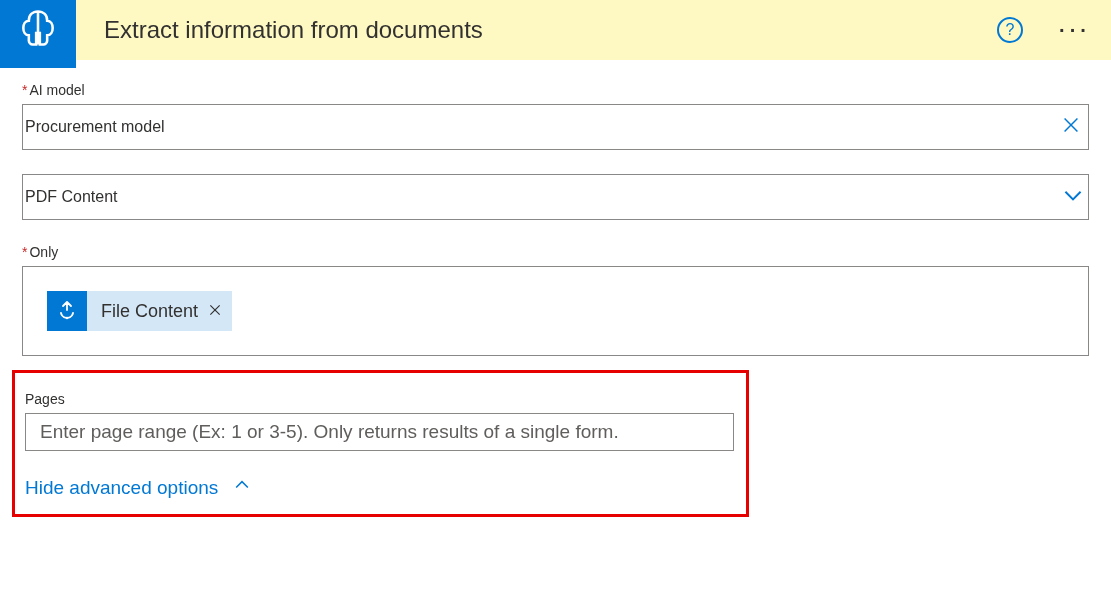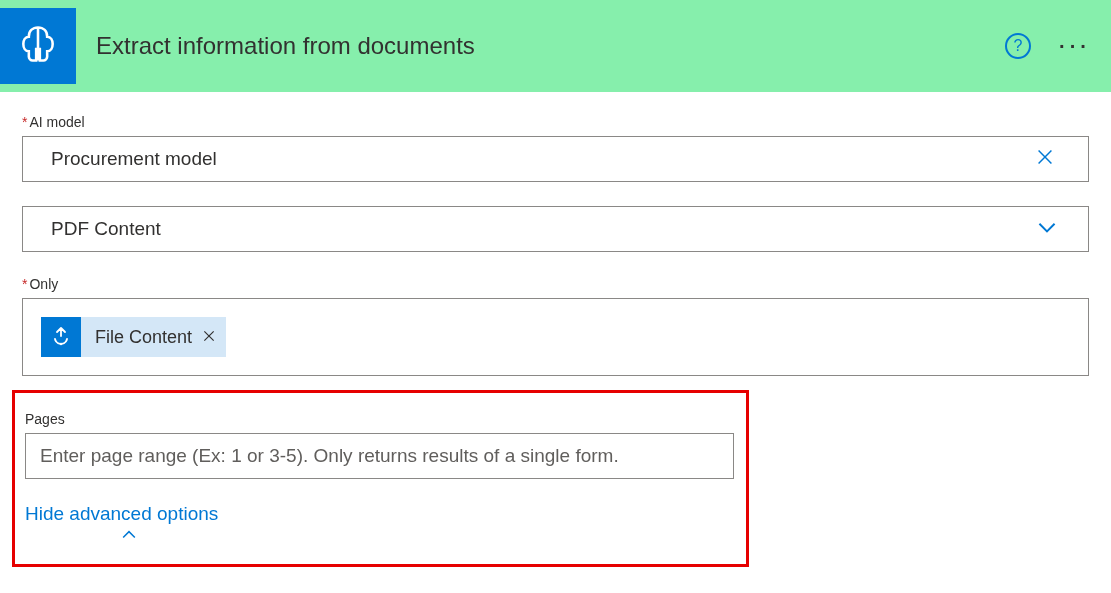--- a/index.html
+++ b/index.html
@@ -4,25 +4,26 @@
 <style>
   * { box-sizing: border-box; margin: 0; padding: 0; }
   body {
     font-family: "Segoe UI", -apple-system, BlinkMacSystemFont, sans-serif;
     background: #fff;
     width: 1111px;
     height: 593px;
     overflow: hidden;
   }
   .header {
-    background: #86efac;
-    display: flex;
-    align-items: center;
-    height: 92px;
+    background: #fef9c3;
+    display: flex;
+    align-items: center;
+    height: 60px;
     padding: 0 20px 0 0;
+    gap: 8px;
   }
   .header-icon-box {
     width: 76px;
     height: 76px;
     background: #0078d4;
     display: flex;
     align-items: center;
     justify-content: center;
   }
   .header-title {
@@ -61,35 +62,35 @@
     color: #323130;
     margin-bottom: 6px;
   }
   .field-label .req { color: #c62828; margin-right: 2px;}
   .field-box {
     border: 1px solid #8a8886;
     width: 100%;
     min-height: 46px;
     display: flex;
     align-items: center;
-    padding: 0 28px;
-    font-size: 19px;
+    padding: 0 2px;
+    font-size: 16px;
     color: #323130;
     margin-bottom: 24px;
     background: #fff;
     cursor: pointer;
   }
   .field-box .value { flex: 1; }
   .x-icon { color: #0078d4; cursor: pointer; margin-right: 4px; }
   .chevron { color: #0078d4; cursor: pointer; }
   .token-box {
     border: 1px solid #8a8886;
     width: 100%;
     min-height: 54px;
-    padding: 18px;
+    padding: 24px;
     display: flex;
     align-items: center;
     margin-bottom: 14px;
     cursor: text;
     background: #fff;
   }
   .token {
     display: inline-flex;
     align-items: center;
     background: #d4e7f7;
@@ -116,35 +117,34 @@
   .highlight-box {
     border: 3px solid #e60000;
     padding: 16px 12px 14px 10px;
     width: 737px;
     margin-left: -10px;
     margin-top: 4px;
   }
   .pages-input {
     width: 100%;
     border: 1px solid #8a8886;
-    height: 46px;
+    height: 38px;
     font-size: 19px;
     padding: 0 14px;
     color: #323130;
     font-family: inherit;
   }
   .pages-input::placeholder { color: #605e5c; }
   .hide-adv {
     color: #0078d4;
     font-size: 19px;
     margin-top: 24px;
     display: inline-flex;
     align-items: center;
     cursor: pointer;
-    flex-direction: column;
   }
   .hide-adv .chev-up { margin-left: 14px; }
 </style>
 </head>
 <body>
 
 <div class="header">
   <div class="header-icon-box">
     <span>
       <svg width="44" height="44" viewBox="0 0 24 24" fill="none" stroke="#ffffff" stroke-width="1.4">

